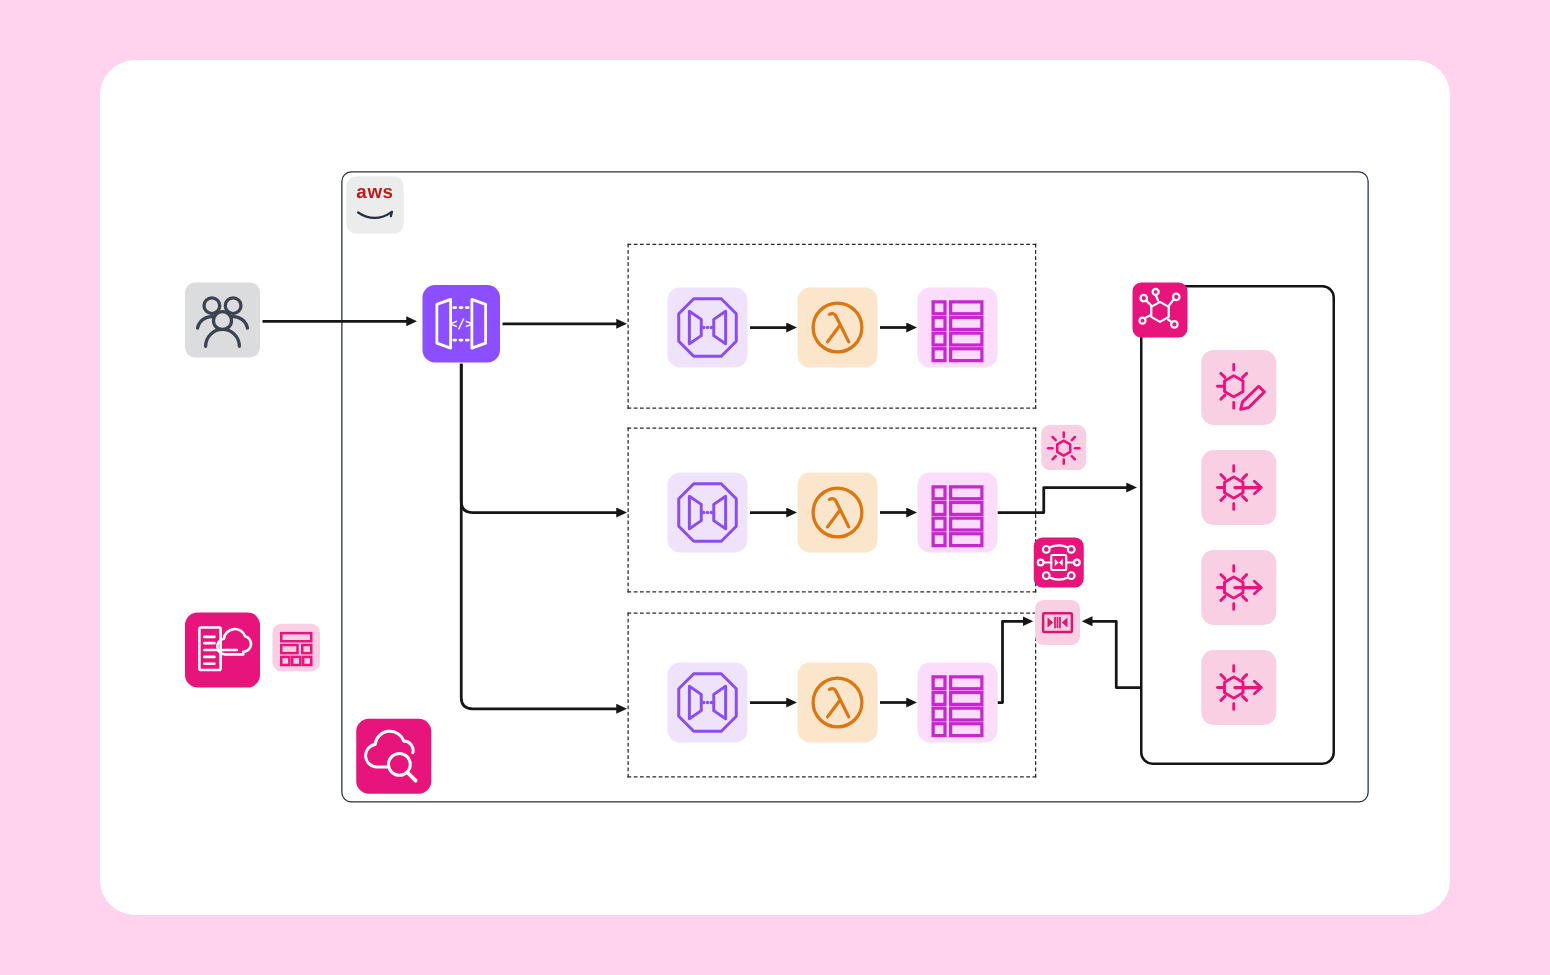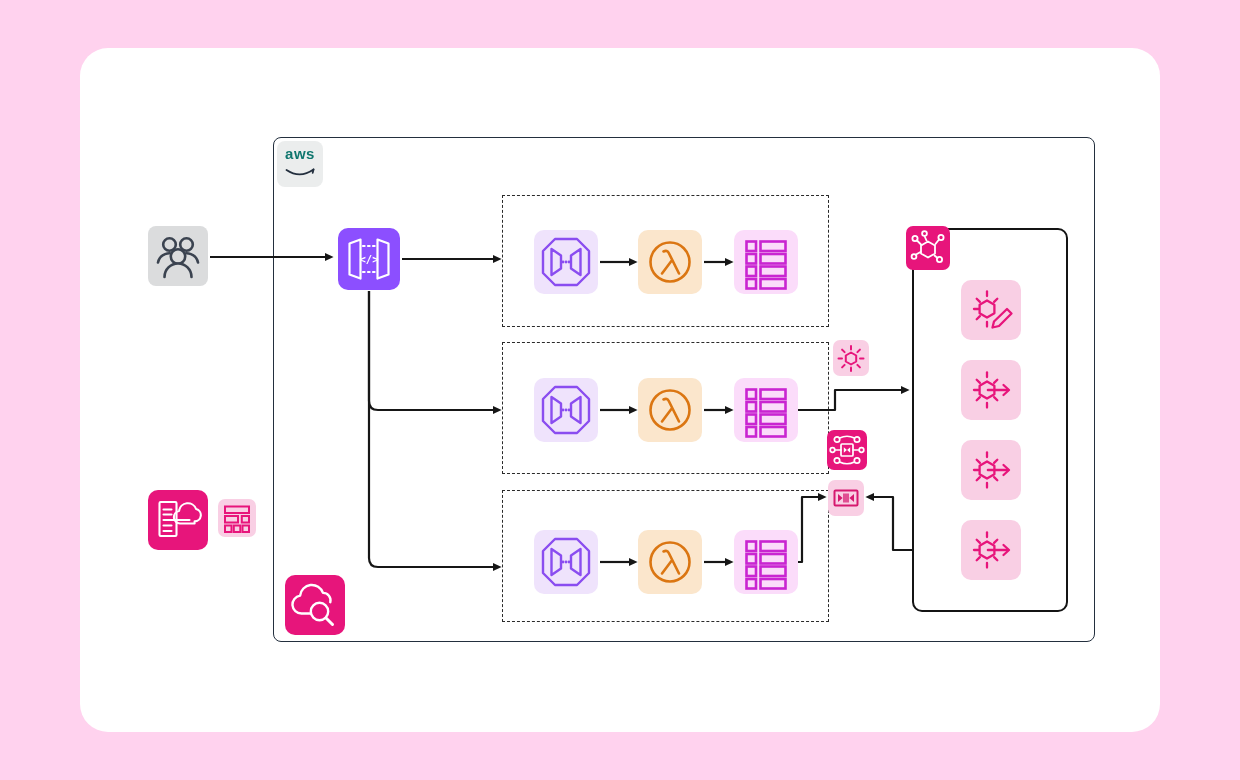--- a/index.html
+++ b/index.html
@@ -16,21 +16,21 @@
   }
   .aws-box{
     position:absolute;left:273px;top:137px;width:820px;height:503px;
     border:1.6px solid #232F3E;border-radius:8px;background:transparent;
   }
   .aws-badge{
     position:absolute;left:277px;top:141px;width:46px;height:46px;
     background:#EBEDED;border-radius:8px;text-align:center;
   }
   .aws-badge .aws-text{
-    display:block;font-weight:bold;font-size:15px;color:#0f766e;
+    display:block;font-weight:bold;font-size:15px;color:#b91c1c;
     letter-spacing:.5px;margin-top:5px;line-height:16px;
   }
   .aws-badge svg{position:absolute;left:0;top:0;width:46px;height:46px;}
   .dashed-box{
     position:absolute;width:325px;height:130px;
     border:1.6px dashed #2A2A2A;background:transparent;
   }
   .right-box{
     position:absolute;left:912px;top:228px;width:152px;height:380px;
     border:2px solid #141414;border-radius:10px;background:#FFFFFF;

